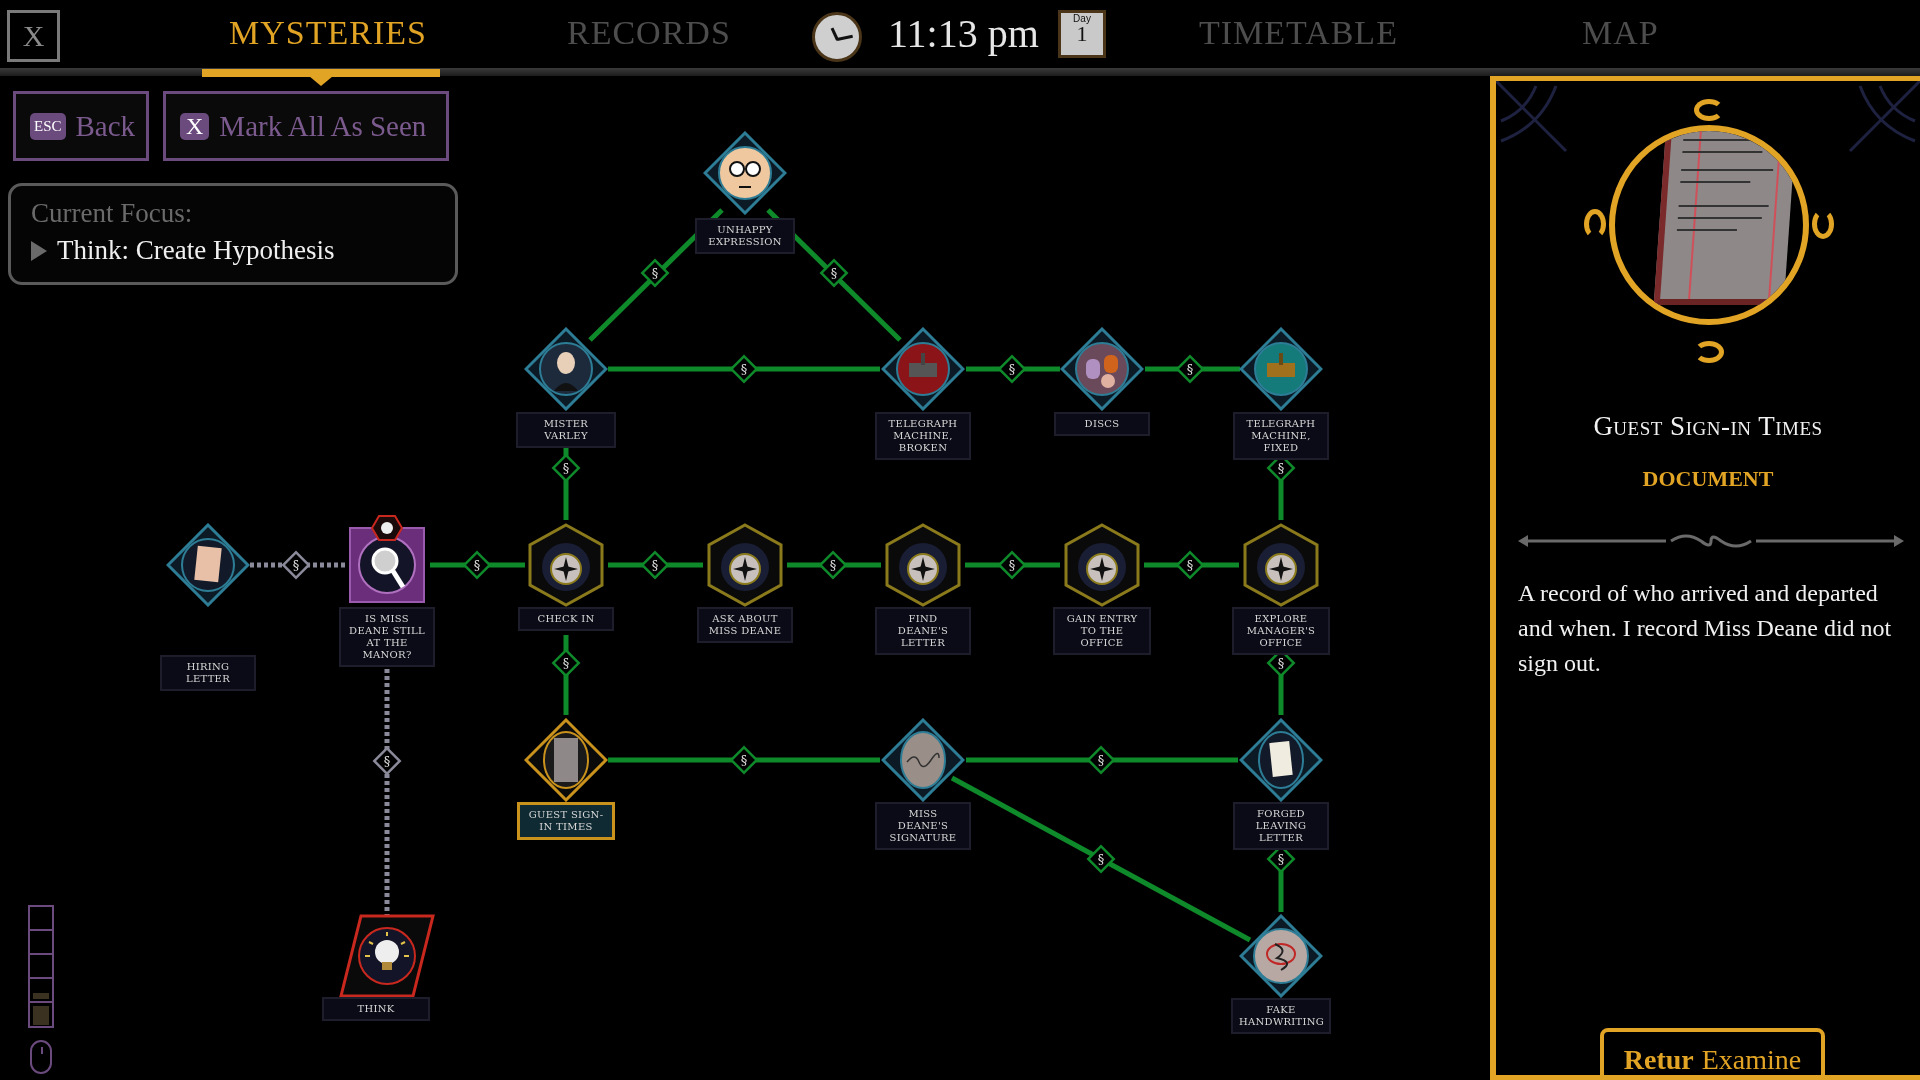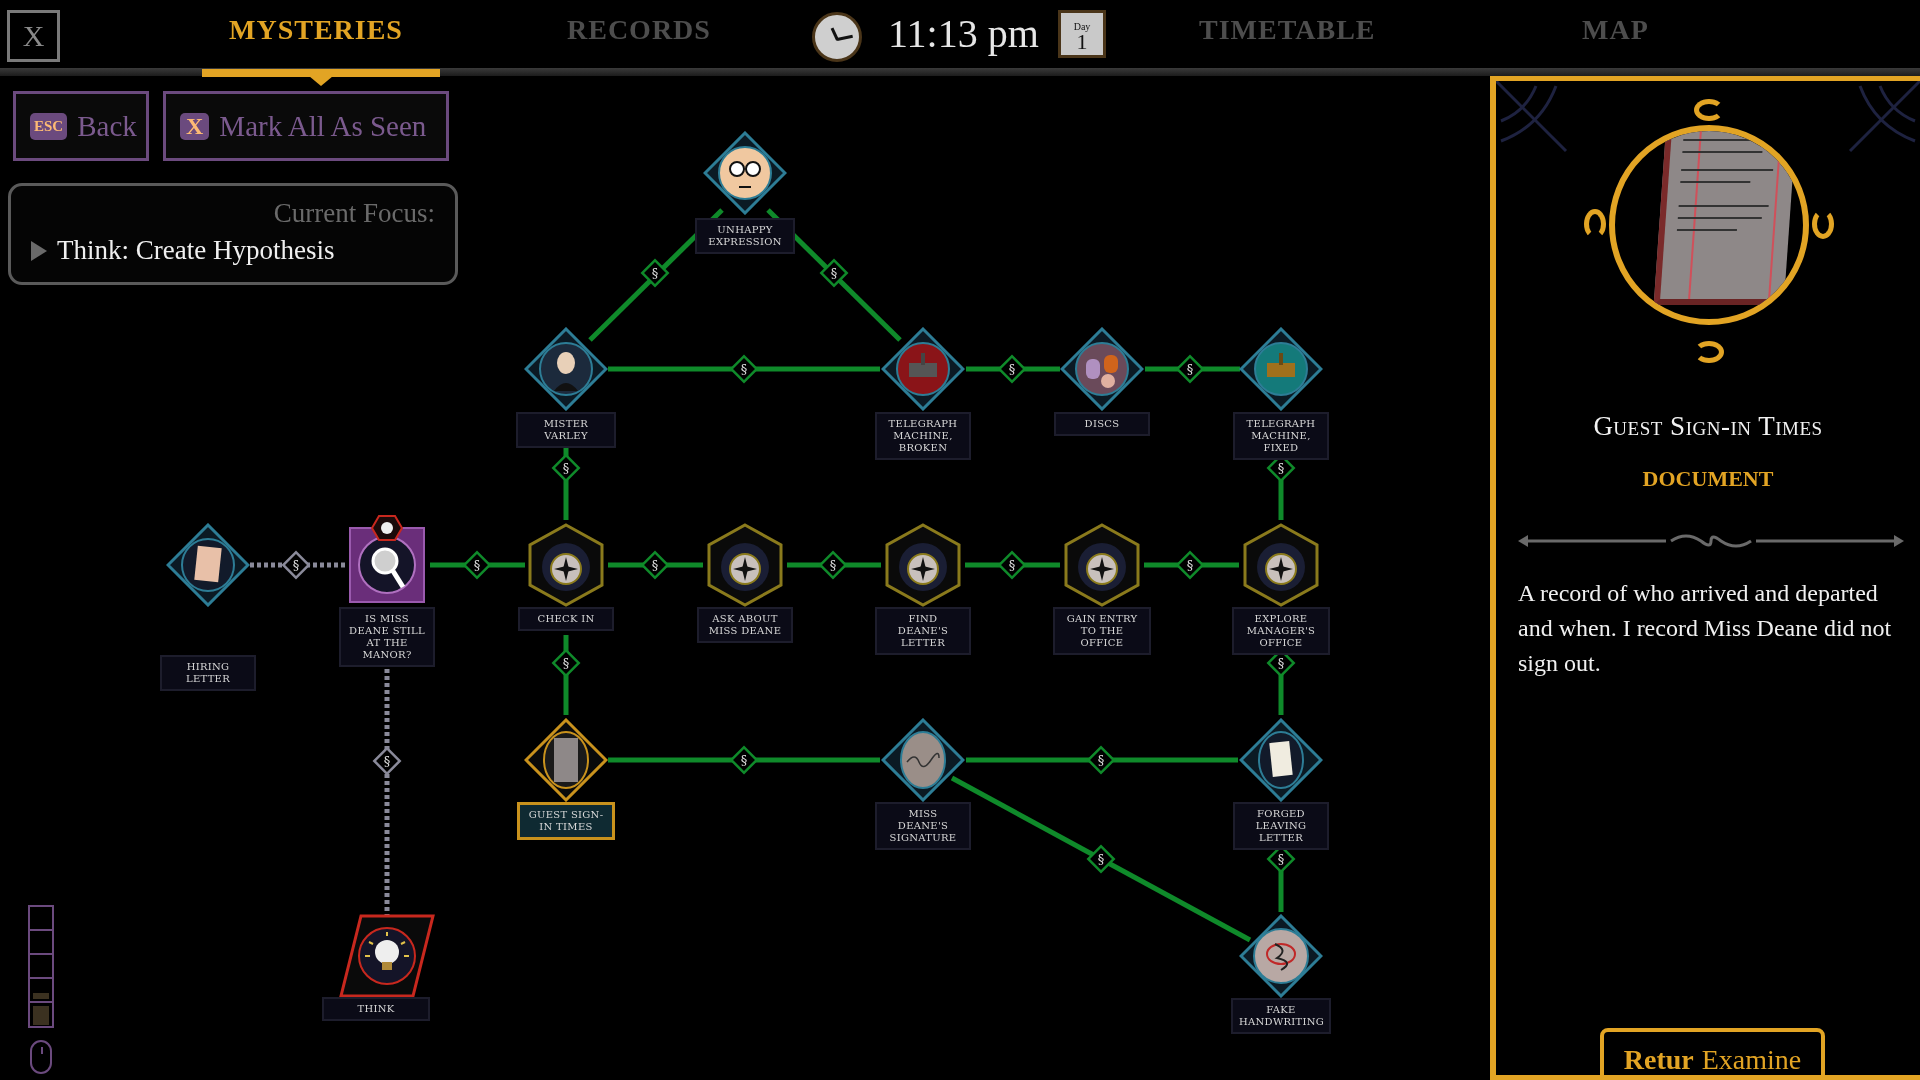--- a/index.html
+++ b/index.html
@@ -6,45 +6,45 @@
   html, body { width: 1920px; height: 1080px; background: #000; overflow: hidden; }
   body { position: relative; font-family: "DejaVu Serif", serif; color: #ddd; }
 
   
   .topbar { position: absolute; left: 0; top: 0; width: 1920px; height: 70px; background: #000; }
   .topbar-rule { position: absolute; left: 0; top: 68px; width: 1920px; height: 8px;
     background: linear-gradient(#3a3a3a, #1c1c1c); }
   .close-btn { position: absolute; left: 7px; top: 10px; width: 53px; height: 52px;
     border: 3px solid #7a7a7a; color: #8a8a8a; font-size: 30px; display: flex;
     align-items: center; justify-content: center; font-family: "Liberation Serif", serif; }
-  .tab { position: absolute; top: 14px; font-family: "Liberation Serif", serif; font-size: 28px;
-    letter-spacing: 1px; color: #4d4d4d; font-weight: bold; }
+  .tab { position: absolute; top: 14px; font-family: "Liberation Serif", serif; font-size: 34px;
+    letter-spacing: 1px; color: #4d4d4d; }
   .tab.active { color: #e2a424; }
   .tab-indicator { position: absolute; left: 202px; top: 69px; width: 238px; height: 8px; background: #e2a424; }
   .tab-indicator-arrow { position: absolute; left: 309px; top: 76px; width: 0; height: 0;
     border-left: 12px solid transparent; border-right: 12px solid transparent; border-top: 10px solid #e2a424; }
   .clock { position: absolute; left: 812px; top: 12px; width: 50px; height: 50px; border-radius: 50%;
     background: #cfcfcf; border: 3px solid #4a3519; }
   .clock .hand-h { position: absolute; left: 21px; top: 12px; width: 3px; height: 13px; background: #111; transform-origin: bottom center; transform: rotate(-25deg); }
   .clock .hand-m { position: absolute; left: 22px; top: 23px; width: 16px; height: 3px; background: #111; transform: rotate(-12deg); transform-origin: left center; }
   .time { position: absolute; left: 888px; top: 10px; font-family: "Liberation Serif", serif; font-size: 40px; color: #e6e6e6; }
   .day-card { position: absolute; left: 1058px; top: 10px; width: 48px; height: 48px; background: #c9c9c9;
     border: 3px solid #4a3519; text-align: center; color: #111; }
-  .day-card .day-label { font-size: 10px; display: block; margin-top: 8px; font-family: Liberation Serif, serif; }
+  .day-card .day-label { font-size: 10px; display: block; margin-top: 0; font-family: Liberation Sans, sans-serif; }
   .day-card .day-num { font-size: 22px; display: block; line-height: 20px; font-family: "Liberation Serif", serif; }
 
   
   .pbtn { position: absolute; height: 70px; border: 3px solid #6b4a7e; background: #0a0a0a;
     color: #7b5a8e; font-size: 29px; display: flex; align-items: center; gap: 10px; padding: 0 14px;
     font-family: "Liberation Serif", serif; }
-  .keycap { background: #6b4a7e; color: #fdba74; border-radius: 5px; font-size: 15px; padding: 5px 4px; font-weight: bold; }
+  .keycap { background: #6b4a7e; color: #ffffff; border-radius: 5px; font-size: 15px; padding: 5px 4px; font-weight: normal; }
   .keycap.x { font-size: 24px; padding: 0 6px; }
   .focus-box { position: absolute; left: 8px; top: 183px; width: 450px; height: 102px; border: 3px solid #5a5a5a;
     border-radius: 14px; background: #050505; padding: 12px 20px; }
-  .focus-title { font-size: 27px; color: #6a6a6a; font-family: "Liberation Serif", serif; text-align: right; }
+  .focus-title { font-size: 27px; color: #6a6a6a; font-family: "Liberation Serif", serif; }
   .focus-item { margin-top: 6px; font-size: 27px; color: #f0f0f0; font-family: "Liberation Serif", serif; display: flex; align-items: center; gap: 10px; }
   .focus-arrow { width: 0; height: 0; border-top: 10px solid transparent; border-bottom: 10px solid transparent; border-left: 16px solid #6a6a6a; }
 
   
   .graph-svg { position: absolute; left: 0; top: 0; width: 1920px; height: 1080px; }
   .node { position: absolute; width: 84px; height: 84px; transform: translate(-50%,-50%); }
   .node .shape { position: absolute; inset: 0; }
   .node-label { position: absolute; transform: translateX(-50%); background: #0b0b17; border: 2px solid #1d1d2c;
     color: #d8d8d8; font-size: 10px; text-transform: uppercase; letter-spacing: 0.3px; text-align: center;
     line-height: 12px; padding: 4px 6px; font-family: "DejaVu Serif", serif; white-space: normal; }

